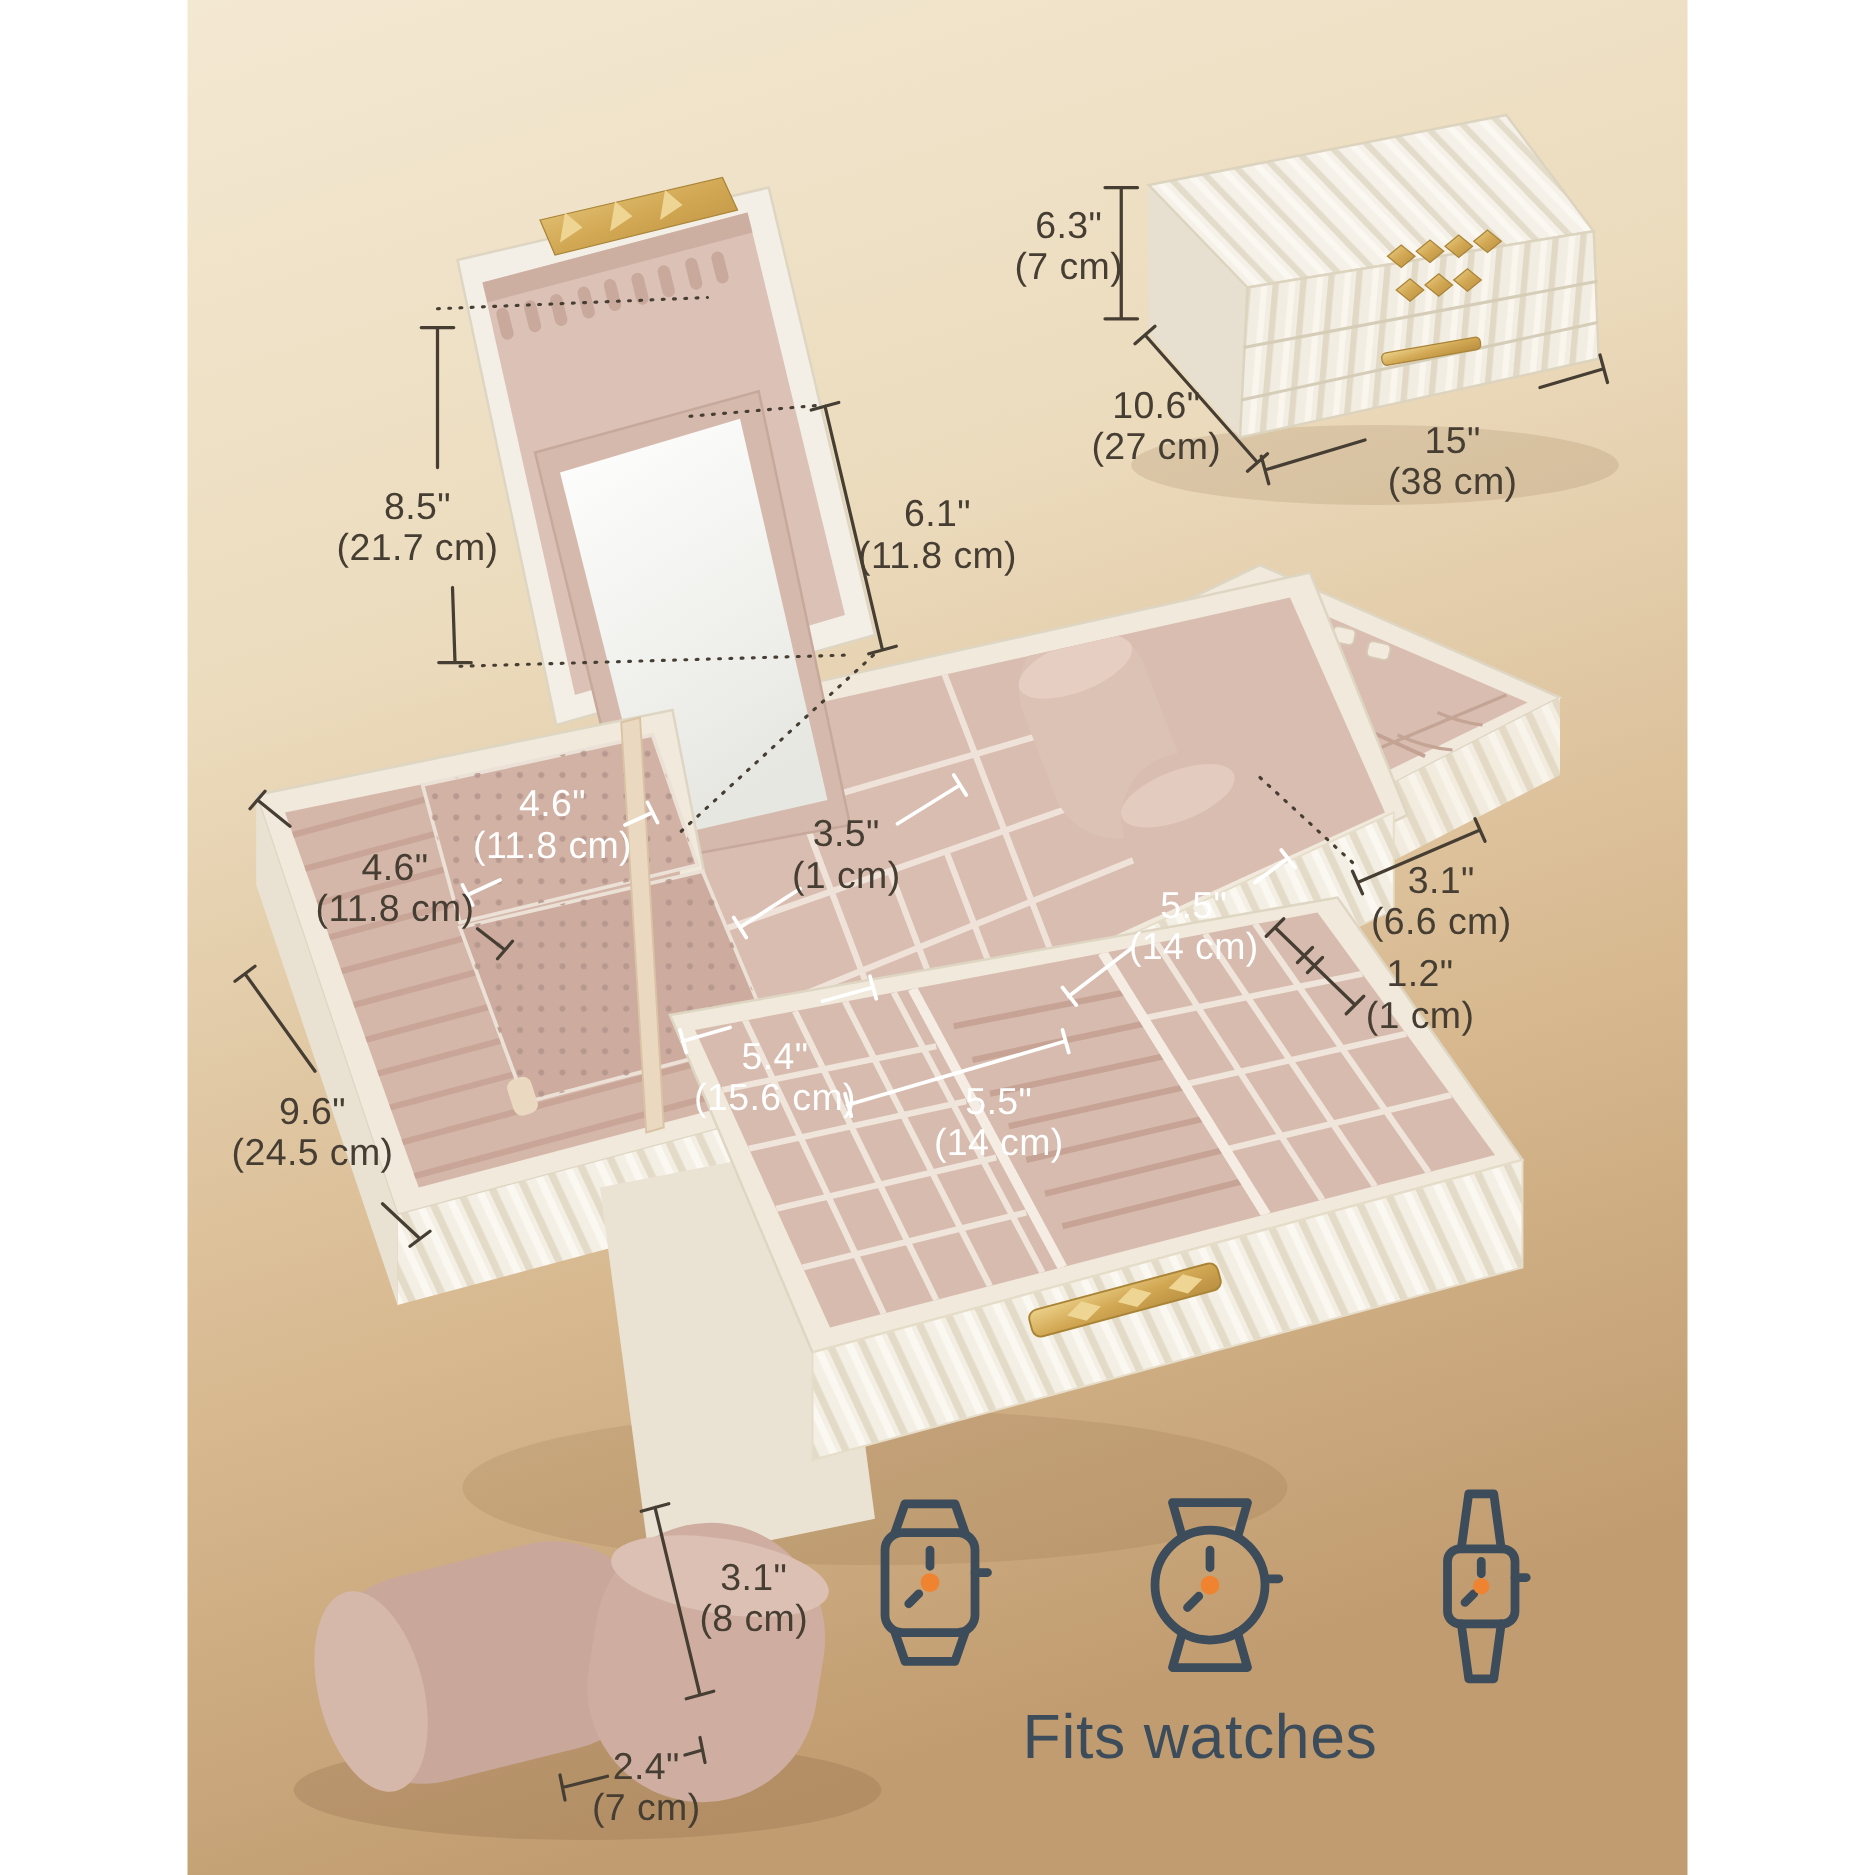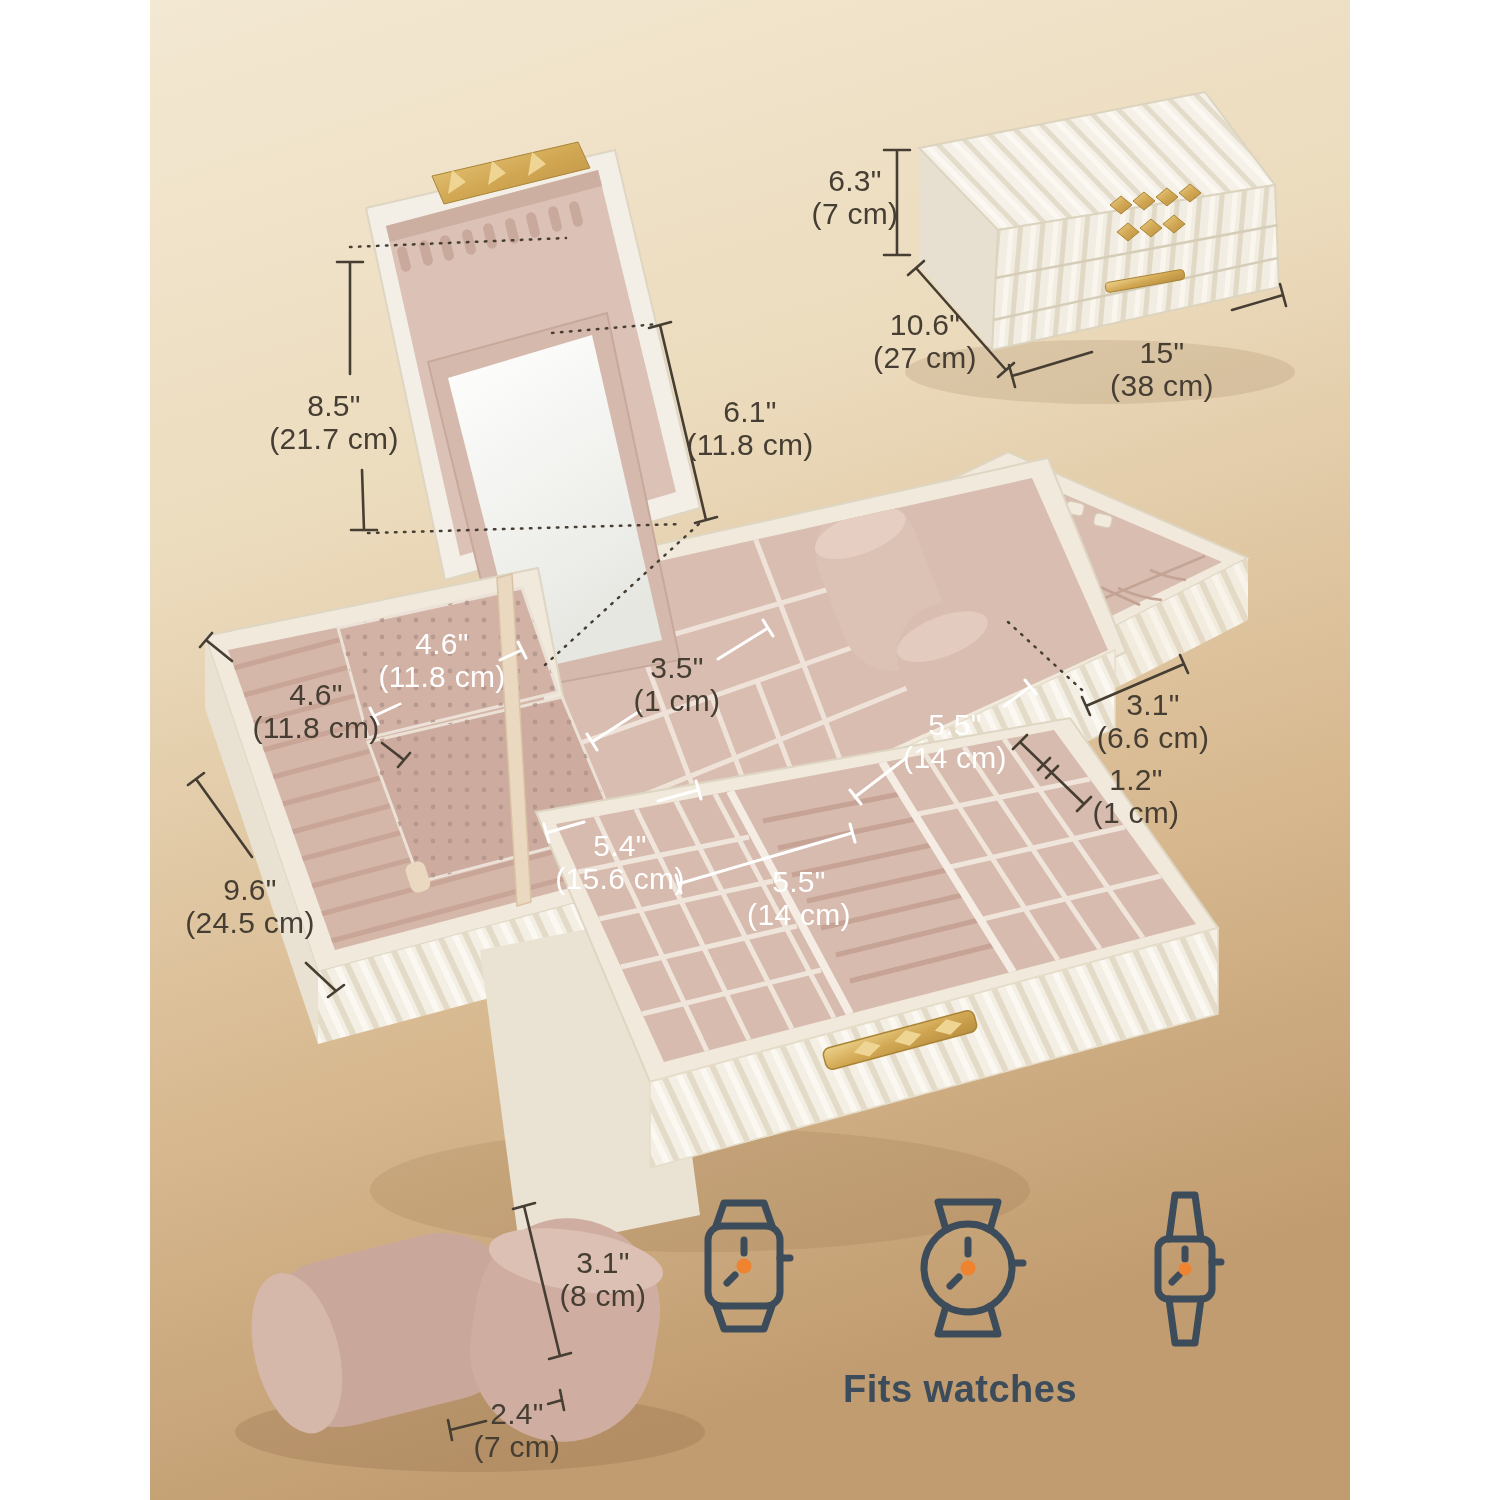--- a/index.html
+++ b/index.html
@@ -4,21 +4,21 @@
 <style>
   html,body{margin:0;padding:0;background:#ffffff;}
   .stage{position:relative;width:1500px;height:1500px;margin:0 auto;background:#ffffff;overflow:hidden;
          font-family:"Liberation Sans", sans-serif;}
   .stage svg{position:absolute;left:0;top:0;}
   .dim{position:absolute;transform:translate(-50%,-50%);text-align:center;white-space:nowrap;
        font-size:30px;line-height:33px;color:#463e33;letter-spacing:.3px;}
   .dim span{display:block;}
   .dim.light{color:#ffffff;}
   .caption{position:absolute;transform:translate(-50%,-50%);white-space:nowrap;
-           font-size:38px;font-weight:700;color:#3c4c5a;letter-spacing:.5px;}
+           font-size:50px;font-weight:400;color:#3c4c5a;letter-spacing:.5px;}
 </style>
 </head>
 <body>
 
 <div class="stage">
 
 <svg width="1500" height="1500" viewBox="0 0 1500 1500">
   <defs>
     <linearGradient id="bgGrad" x1="0" y1="0" x2="0.25" y2="1">
       <stop offset="0" stop-color="#f3e8d2"></stop>

